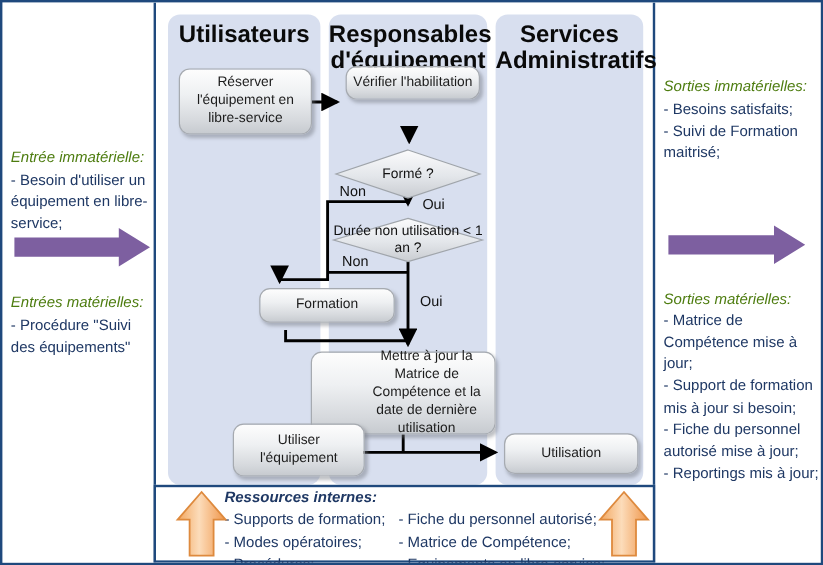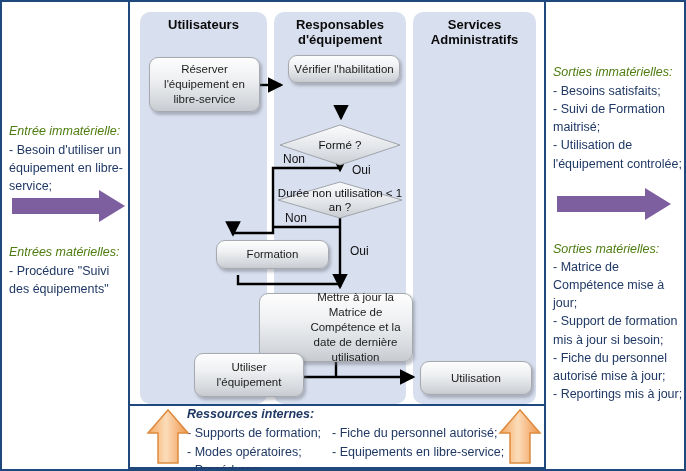--- a/index.html
+++ b/index.html
@@ -4,21 +4,21 @@
 <style>
   html,body { margin:0; padding:0; background:#fff; }
   .page {
     position:relative; width:686px; height:471px; box-sizing:border-box;
     border:2px solid #1f497d; background:#ffffff;
     font-family:"Liberation Sans", sans-serif; overflow:hidden;
   }
   .vline { position:absolute; top:0; bottom:0; width:2px; background:#1f497d; }
   .lane { position:absolute; background:#d8dfef; border-radius:10px; }
   .lane-title {
-    font-weight:bold; font-size:13px; color:#0a0a0a; text-align:center;
+    font-weight:bold; font-size:20px; color:#0a0a0a; text-align:center;
     padding-top:6px; line-height:1.12;
   }
   .node {
     position:absolute; box-sizing:border-box;
     background:linear-gradient(180deg,#fdfdfd 0%,#eef0f2 40%,#d6d9dd 80%,#c7cbd0 100%);
     border:1px solid #a6aab0; border-radius:9px;
     box-shadow:2px 2.5px 3px rgba(110,115,125,.45);
     display:flex; align-items:center; justify-content:center;
     text-align:center; font-size:11.5px; color:#1c1c1c; line-height:1.3; padding:2px 5px;
   }
@@ -53,20 +53,21 @@
 
   <div class="res-box" style="left:126px; top:402px; width:418px; height:65px;"></div>
   <div class="res-h" style="left:185px; top:405px;">Ressources internes:</div>
   <div class="res-col" style="left:185px; top:422px;">
     <div>- Supports de formation;</div>
     <div>- Modes opératoires;</div>
     <div>- Procédures;</div>
   </div>
   <div class="res-col" style="left:330px; top:422px;">
     <div>- Fiche du personnel autorisé;</div>
+    <div>- Matrice de Compétence;</div>
     <div>- Equipements en  libre-service;</div>
   </div>
 
   <svg class="overlay" width="682" height="467" viewBox="0 0 682 467">
     <defs>
       <marker id="ah" viewBox="0 0 10 10" refX="8.5" refY="5" markerWidth="6.5" markerHeight="6.5" orient="auto-start-reverse">
         <path d="M0,0 L10,5 L0,10 z" fill="#000"></path>
       </marker>
       <linearGradient id="gGray" x1="0" y1="0" x2="0" y2="1">
         <stop offset="0" stop-color="#fbfbfc"></stop>
@@ -123,21 +124,20 @@
   </div>
   <div class="panel-h" style="left:7px; top:242px; width:118px;">Entrées matérielles:</div>
   <div class="panel-b" style="left:7px; top:260px; width:119px;">
     <div>- Procédure "Suivi des équipements"</div>
   </div>
 
   <div class="panel-h" style="left:551px; top:62px; width:130px;">Sorties immatérielles:</div>
   <div class="panel-b" style="left:551px; top:80px; width:130px;">
     <div>- Besoins satisfaits;</div>
     <div>- Suivi de Formation maitrisé;</div>
-    <div>- Utilisation de l'équipement controlée;</div>
   </div>
   <div class="panel-h" style="left:551px; top:239px; width:130px;">Sorties matérielles:</div>
   <div class="panel-b" style="left:551px; top:256px; width:131px;">
     <div>- Matrice de Compétence  mise à jour;</div>
     <div>- Support de formation mis à jour si besoin;</div>
     <div>- Fiche du personnel autorisé mise à jour;</div>
     <div>- Reportings mis à jour;</div>
   </div>
 
 </div>

